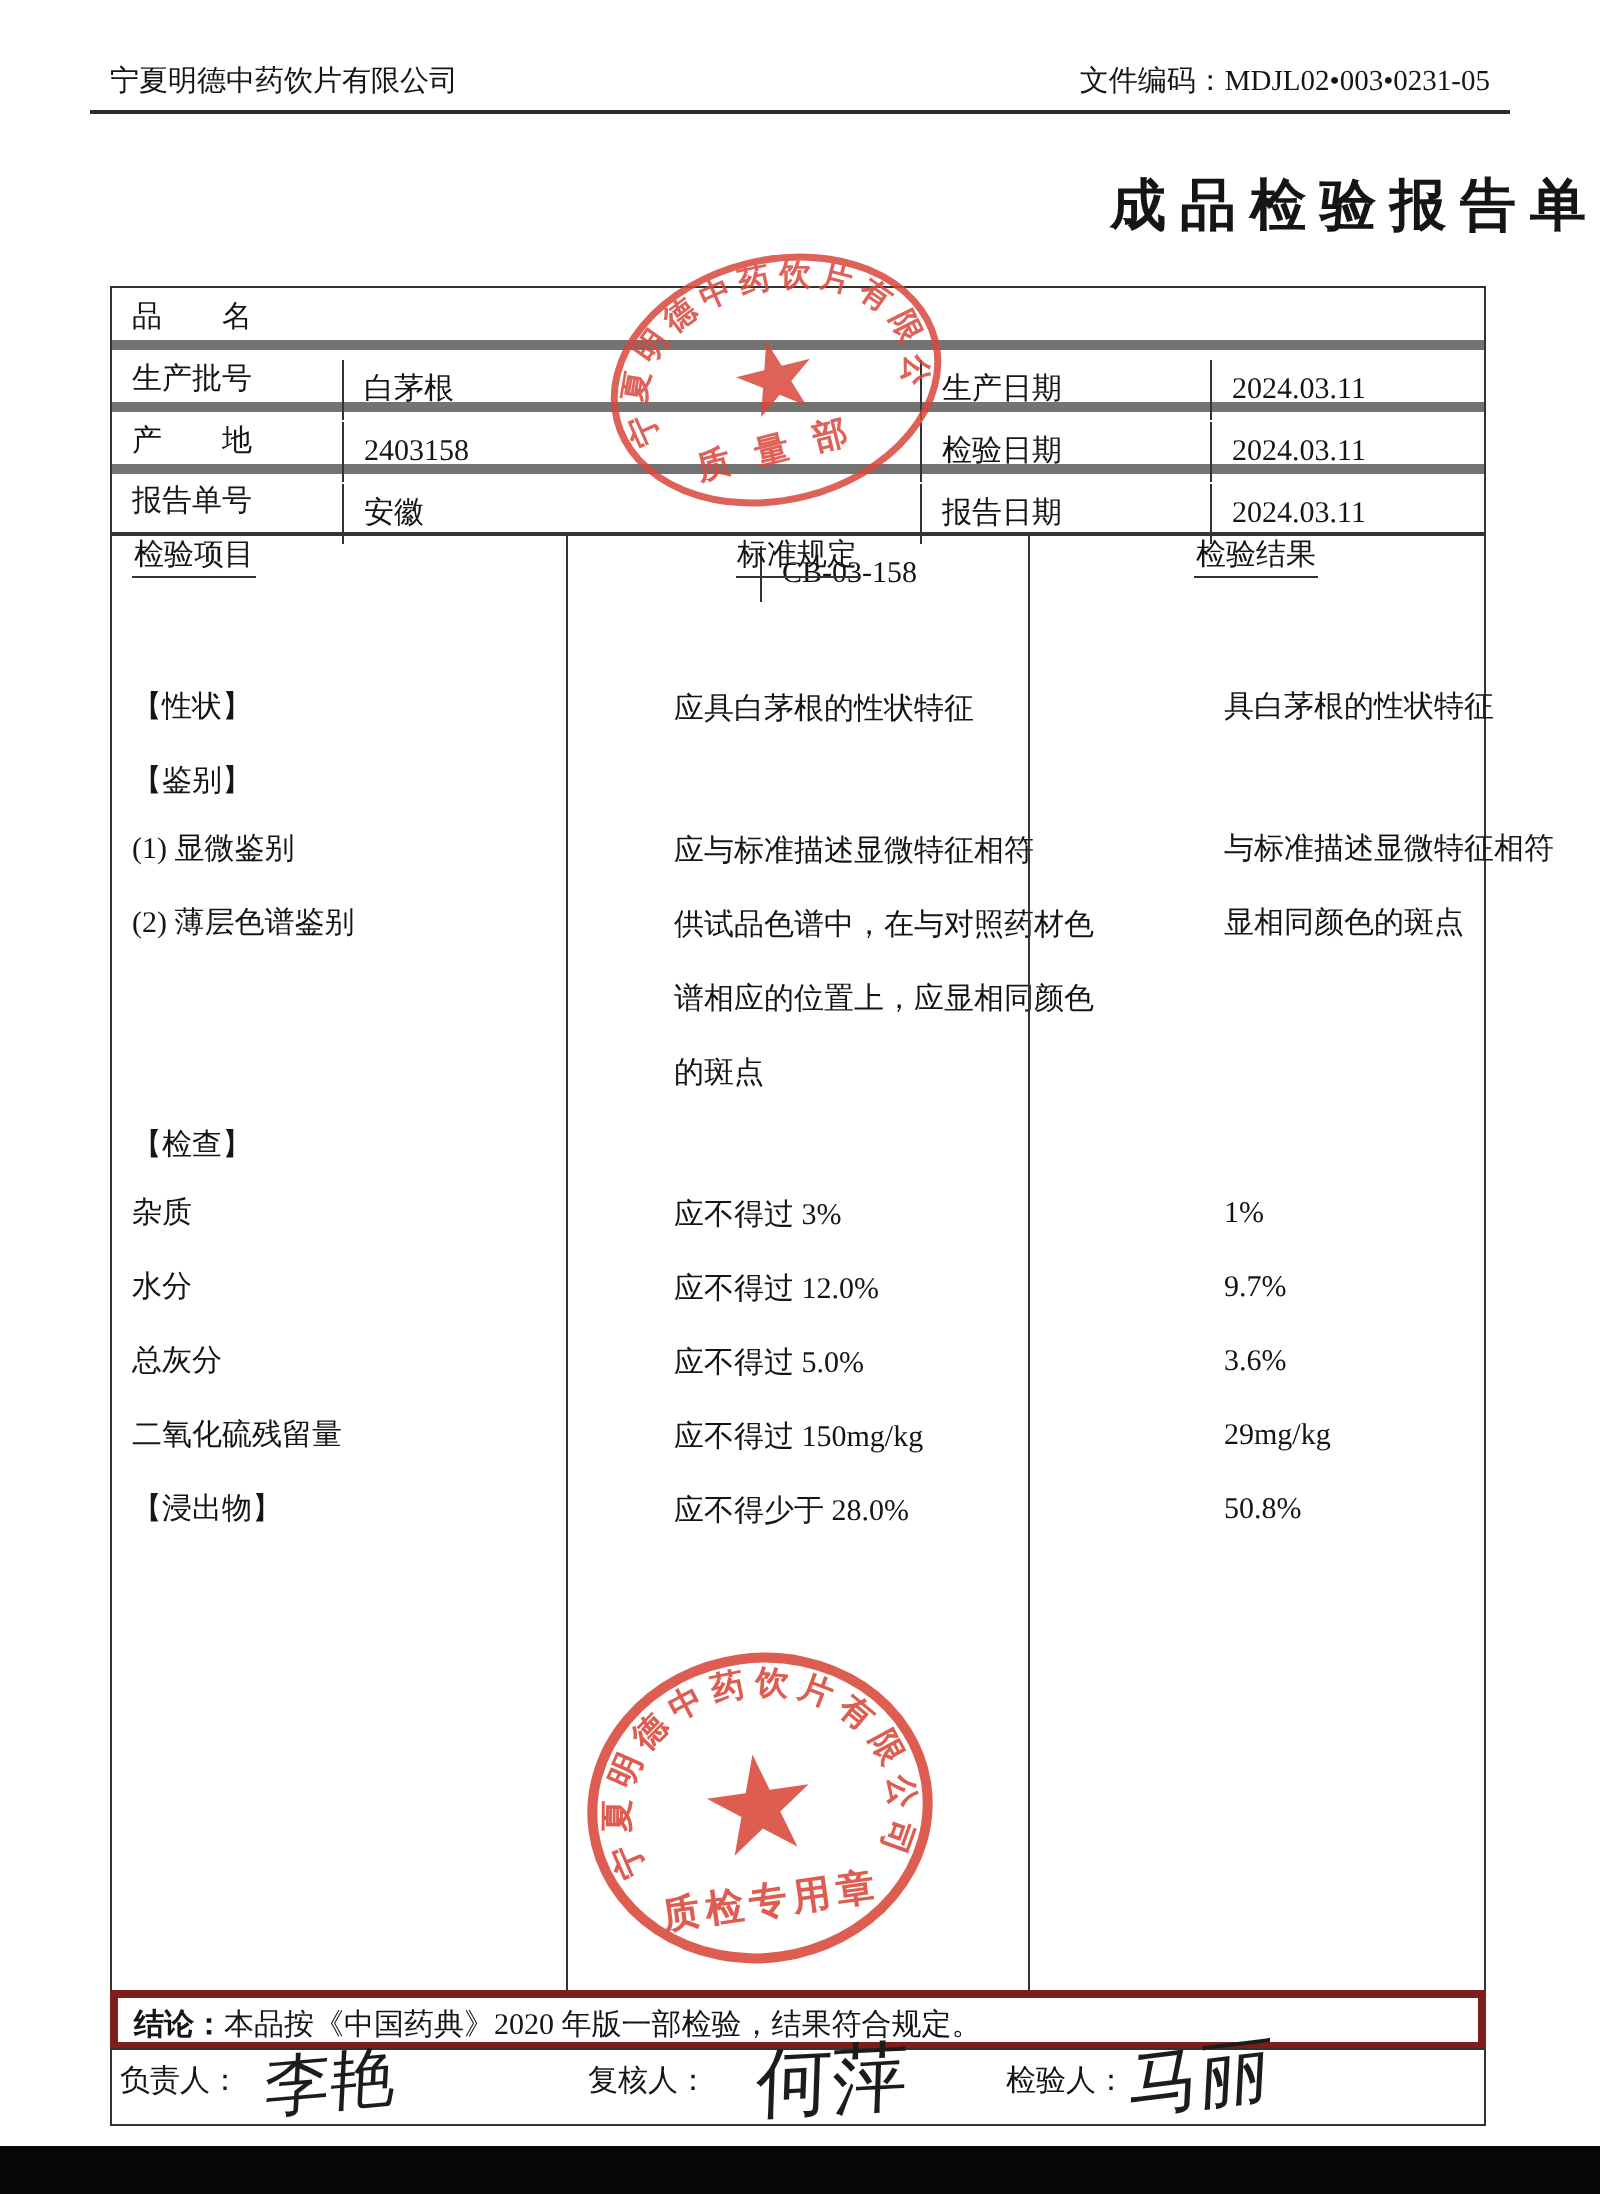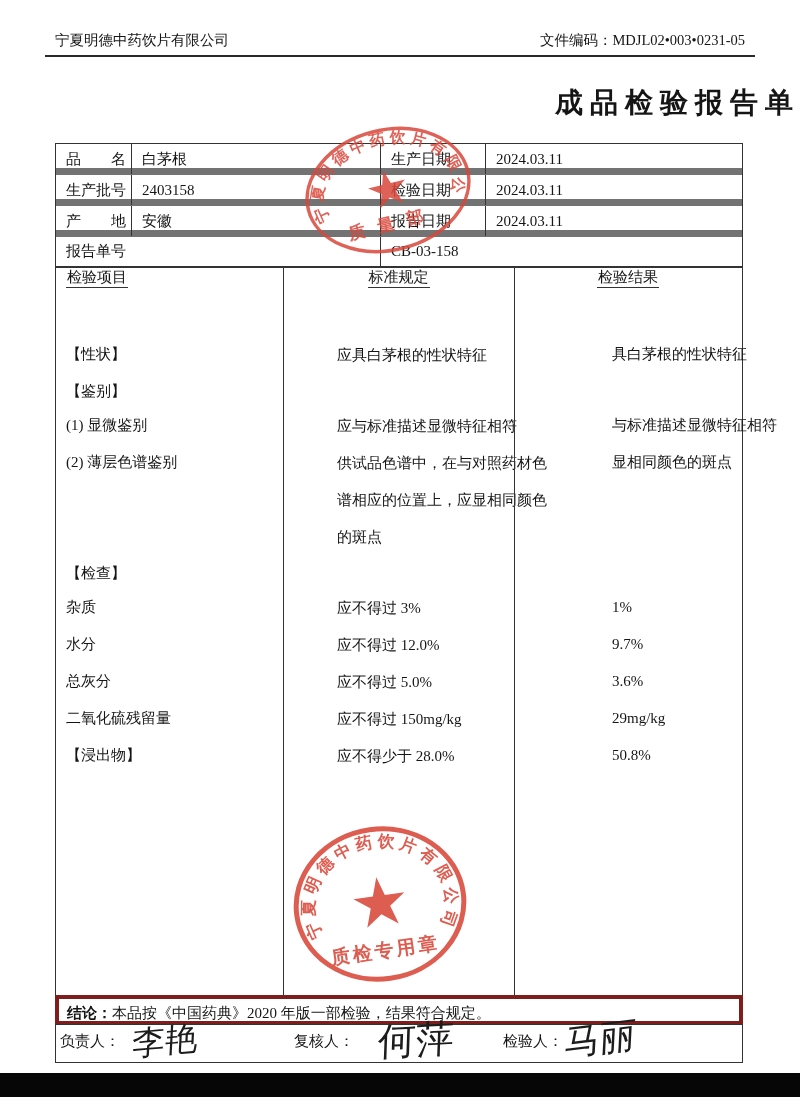--- a/index.html
+++ b/index.html
@@ -11,24 +11,24 @@
   *{box-sizing:border-box;}
   
   .phead{position:absolute;top:31px;left:55px;width:690px;display:flex;justify-content:space-between;font-size:14.5px;}
   .phead-rule{position:absolute;top:55px;left:45px;width:710px;height:0;border-top:2px solid #2a2a2a;}
   
   .title{position:absolute;top:84px;left:0;width:100%;text-align:right;
     font-size:28px;font-weight:bold;letter-spacing:7px;
     font-family:"Liberation Sans","DejaVu Sans",sans-serif;}
   
   .info-table{position:absolute;left:55px;top:143px;width:688px;height:125px;border:1px solid #333;}
-  .info-row{display:grid;grid-template-columns:75px 249px 105px 257px;height:31px;border-bottom:7px solid #737373;}
+  .info-row{display:grid;grid-template-columns:75px 249px 105px 257px;height:31px;border-bottom:5px solid #737373;gap:40px;}
   .info-row-last{display:grid;grid-template-columns:324px 362px;height:29px;}
   .ic{padding-left:10px;line-height:30px;font-size:15px;white-space:nowrap;overflow:visible;}
-  .ic+.ic{border-left:1px solid #333;}
+  .ic+.ic{border-left:1px solid #333;margin-top:36px;}
   .info-row-last .ic{line-height:28px;}
   
   .insp-table{position:absolute;left:55px;top:266px;width:688px;height:730px;border:1px solid #333;}
   .vdiv{position:absolute;top:0;bottom:0;width:1px;background:#333;}
   .vdiv1{left:227px;} .vdiv2{left:458px;}
   .insp-head{display:grid;grid-template-columns:227px 231px 228px;padding-top:1px;height:52px;font-size:15px;}
   .ih{padding-left:10px;} .ih.center{text-align:center;padding-left:0;}
   .ih span{border-bottom:1px solid #333;padding:0 1px 2px 1px;}
   .insp-rows{margin-top:18px;}
   .insp-row{display:grid;grid-template-columns:227px 231px 228px;gap:44px;}

